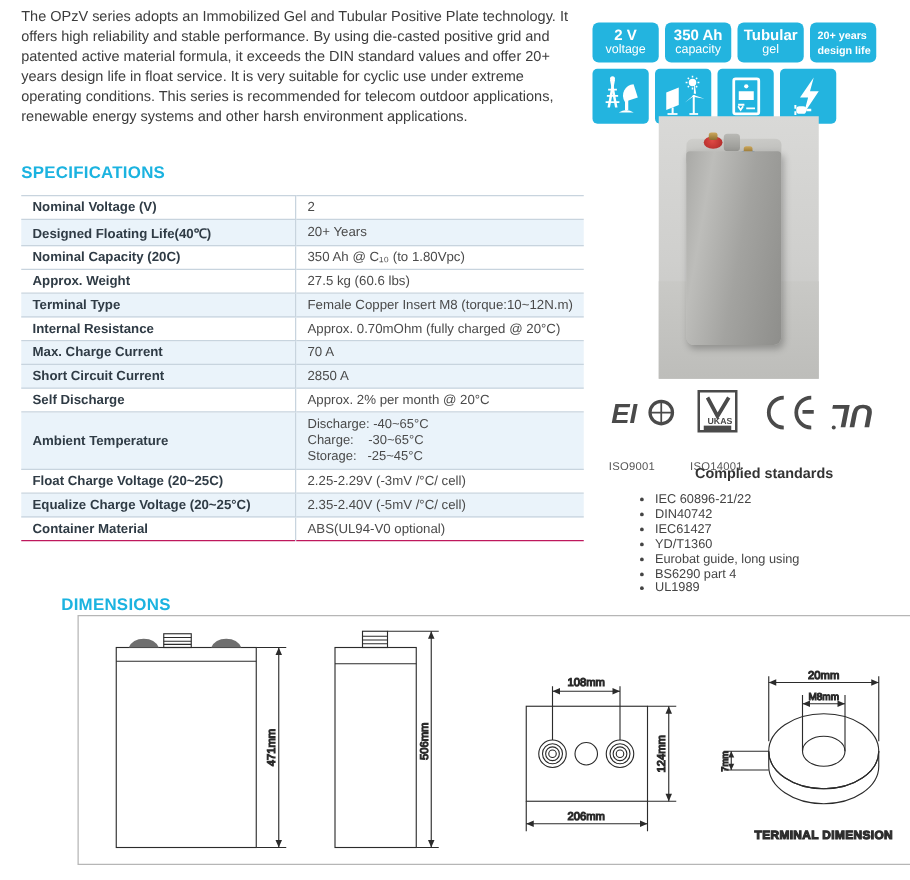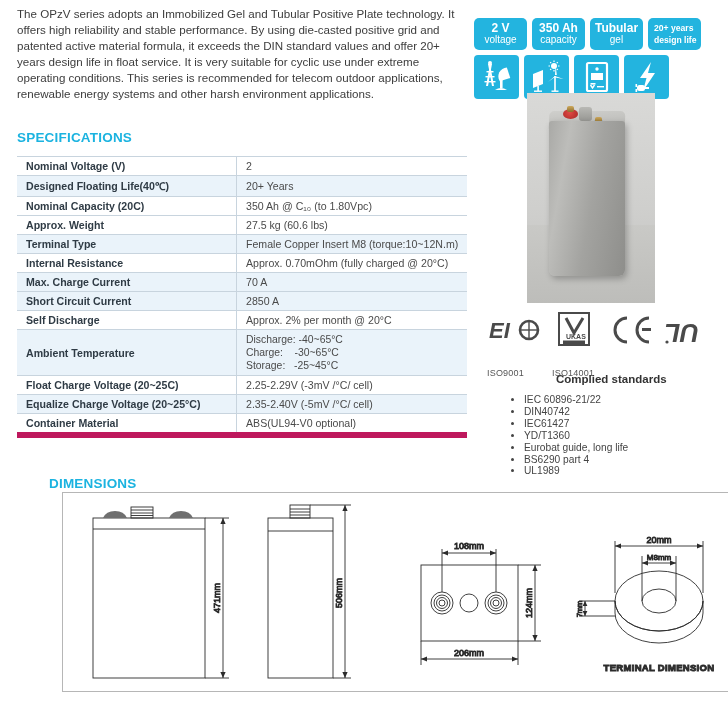--- a/index.html
+++ b/index.html
@@ -29,21 +29,21 @@
   #h-spec { left:17px; top:130px; }
   #h-dim  { left:17px; top:476px;padding-left:32px; }
 
   
   .spec-table {
     position:absolute; left:17px; top:156px;
     width:450px; border-collapse:collapse;
     font-size:10.6px;
   }
   .spec-table tr { border-top:1px solid #c8d4de; }
-  .spec-table tr:last-child { border-bottom:6px solid #be185d; }
+  .spec-table tr:last-child { border-bottom:1px solid #be185d; }
   .spec-table td { padding:3px 0 3px 9px; vertical-align:middle; }
   .spec-table td.k {
     width:210px; font-weight:bold; color:#2f3b45;
     border-right:1px solid #c8d4de;
     margin-top:12px;
   }
   .spec-table td.v { color:#4a4a4a; }
   .spec-table tr.alt { background:#eaf3fa; }
   .amb { line-height:13px; white-space:pre; font-size:10.4px; }
 
@@ -327,21 +327,21 @@
     <span class="cert-cap" style="left:0px; top:32px;">ISO9001</span>
     <span class="cert-cap" style="left:65px; top:32px;">ISO14001</span>
   </div>
 
   <div class="comp-title">Complied standards</div>
   <ul class="comp-list" id="comp-list">
       <li>IEC 60896-21/22</li>
       <li>DIN40742</li>
       <li>IEC61427</li>
       <li>YD/T1360</li>
-      <li>Eurobat guide, long life</li>
+      <li>Eurobat guide, long using</li>
       <li>BS6290 part 4</li>
       <li>UL1989</li>
     </ul>
 
   <div class="dim-panel">
     <svg width="696" height="196" viewBox="0 0 696 196">
       <g stroke="#2b2b2b" fill="none" stroke-width="0.9">
 
         <g>
           <rect x="30" y="25" width="112" height="160"></rect>

